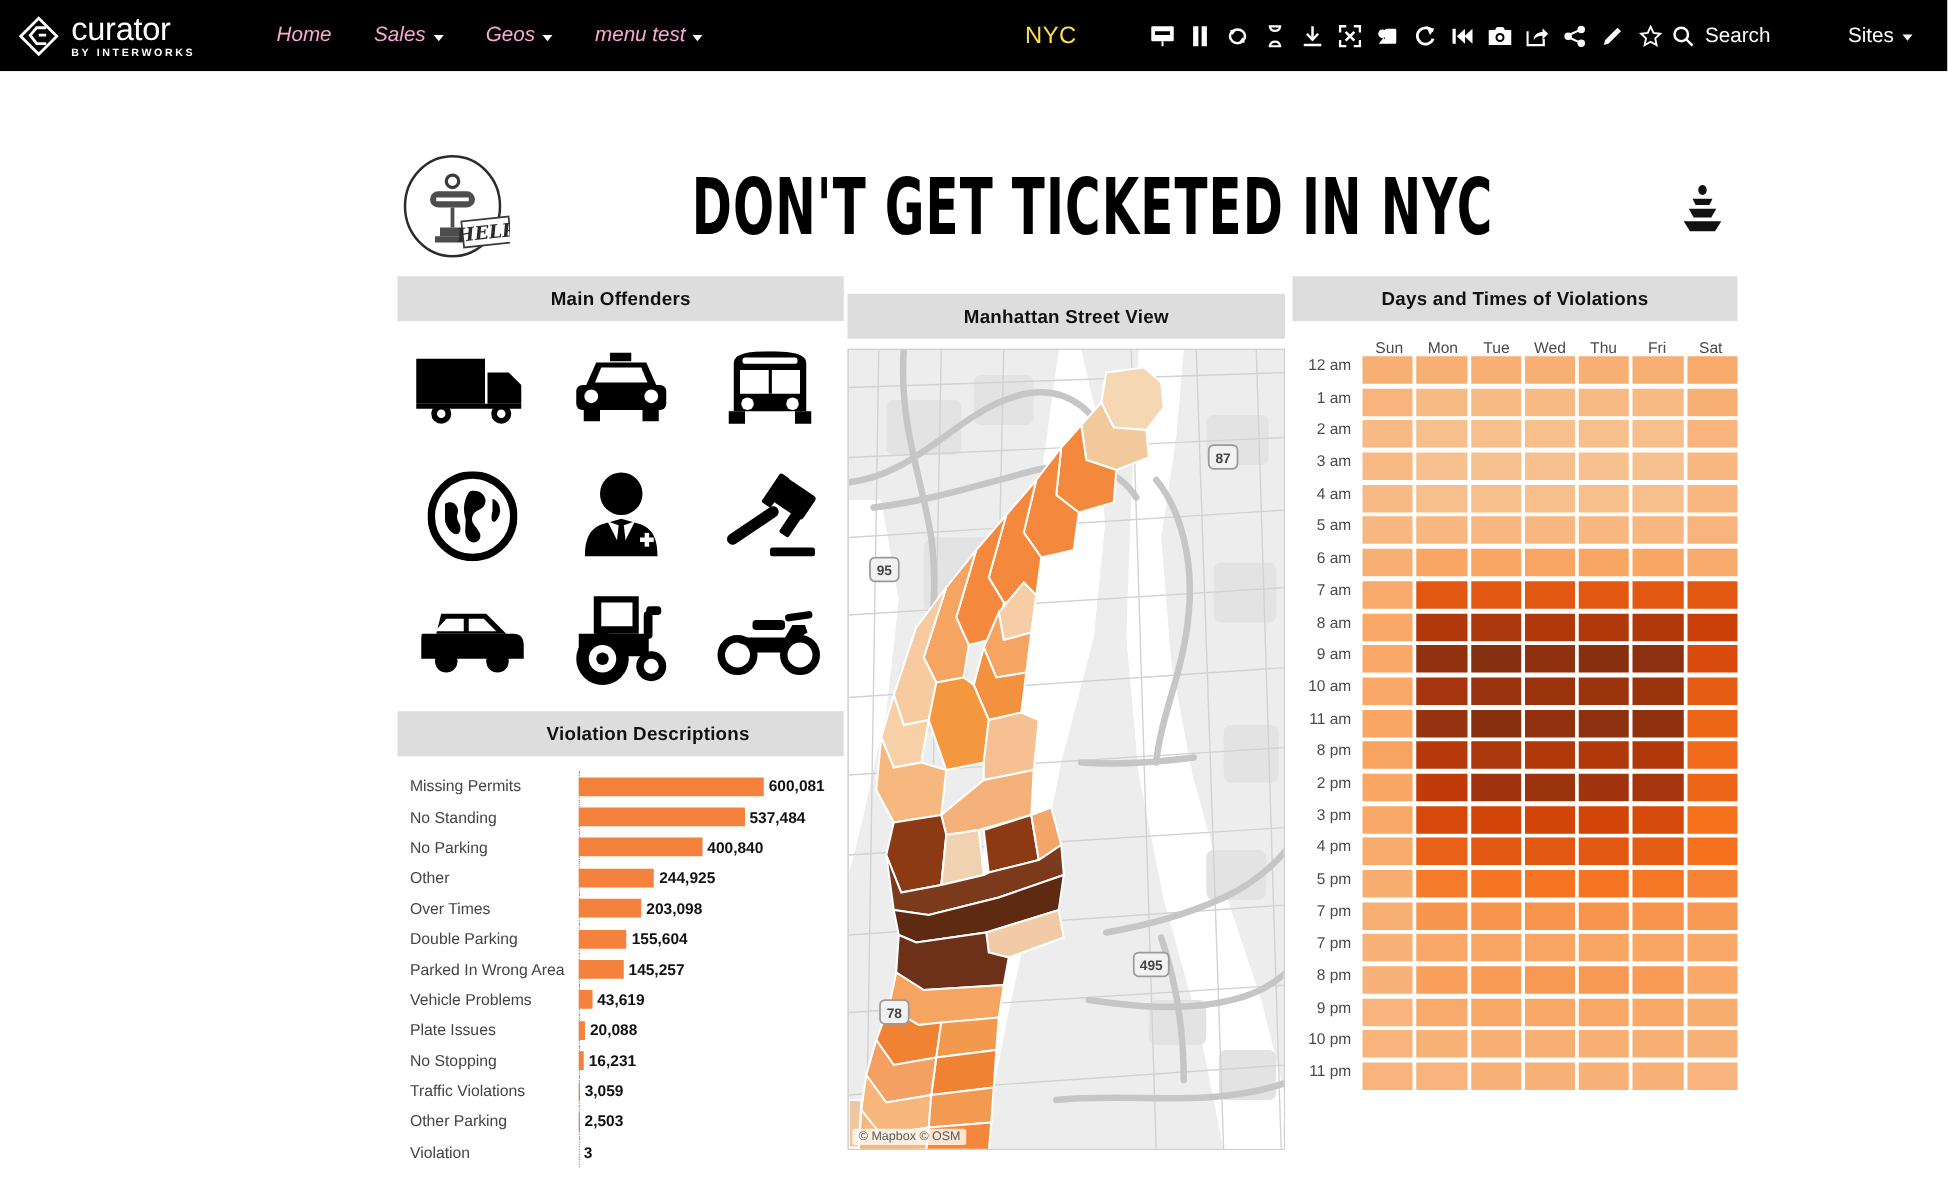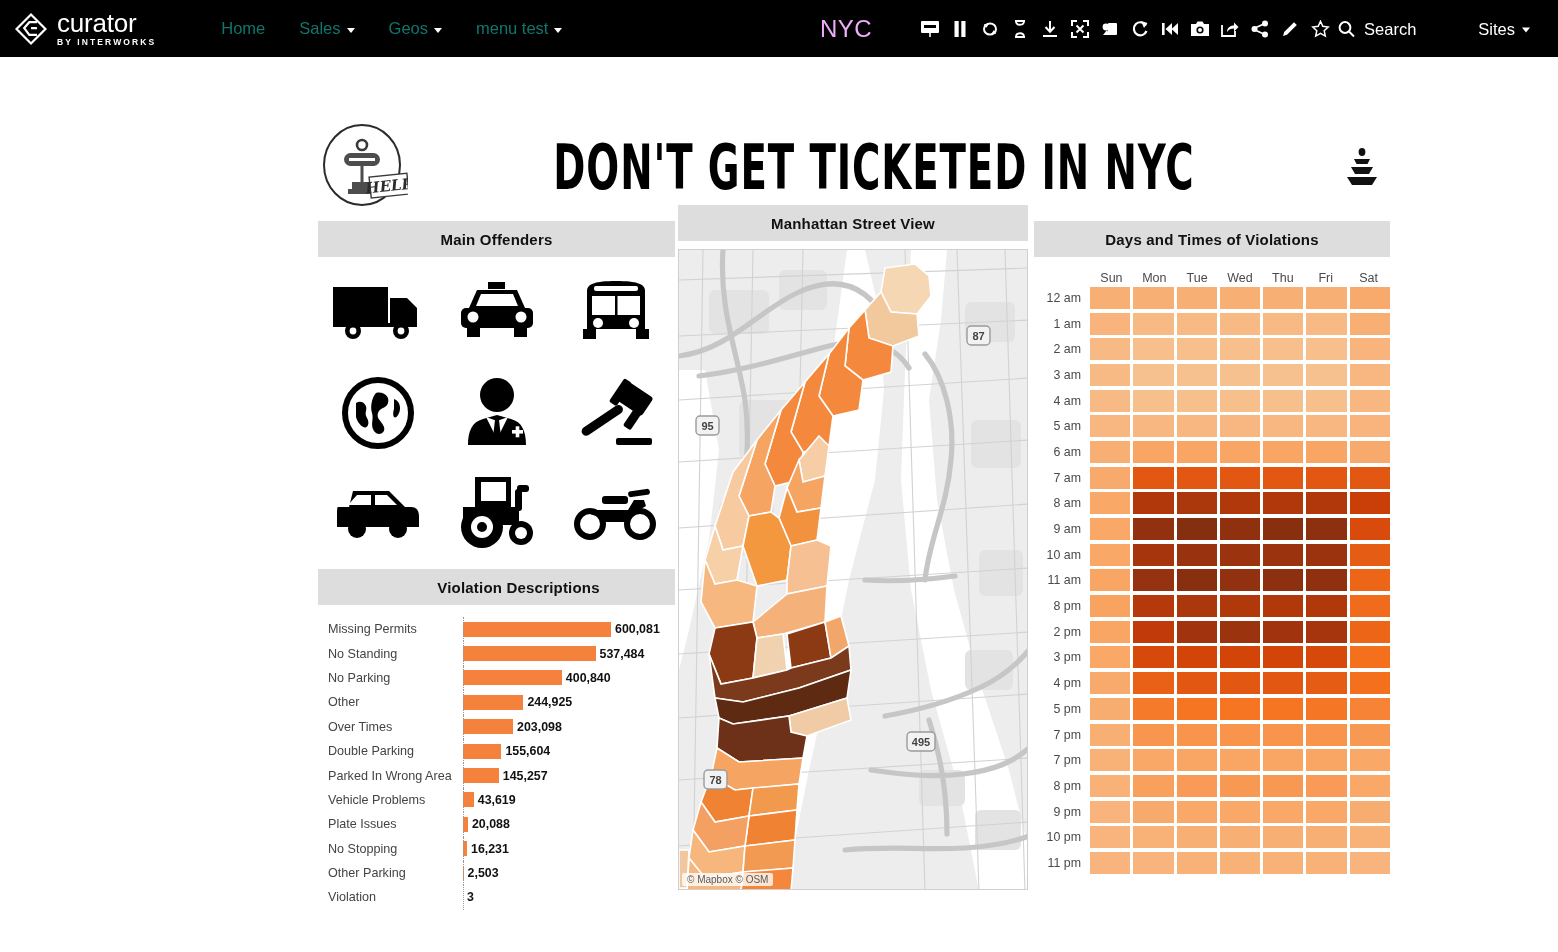--- a/index.html
+++ b/index.html
@@ -23,34 +23,34 @@
   .brand-name {
     color: #ffffff; font-size: 26px; line-height: 26px;
     letter-spacing: -0.2px; font-weight: 400;
   }
   .brand-sub {
     color: #ffffff; font-size: 8.5px; line-height: 11px;
     letter-spacing: 2.1px; font-weight: bold; margin-top: 1px;
   }
   .navlinks { display: flex; align-items: center; margin-left: 48px; }
   .navlink {
-    color: #0f766e; font-size: 16.5px; padding: 0 17px;
+    color: #f9a8d4; font-size: 16.5px; padding: 0 17px;
     cursor: pointer; white-space: nowrap;
-    display: flex; align-items: center; gap: 6px;
+    display: flex; align-items: center; gap: 6px; font-style: italic;
   }
   .caret {
     width: 0; height: 0; display: inline-block;
     border-left: 4.5px solid transparent;
     border-right: 4.5px solid transparent;
     border-top: 5px solid #ffffff;
     margin-top: 3px;
   }
   .nav-title {
     position: absolute; left: 820px; top: 50%; transform: translateY(-50%);
-    color: #f0abfc; font-size: 24px; letter-spacing: 0.4px;
+    color: #fde047; font-size: 19px; letter-spacing: 0.4px;
   }
   .toolbar {
     position: absolute; left: 915px; top: 50%; transform: translateY(-50%);
     display: flex; align-items: center; gap: 0px;
   }
   .tool {
     width: 30px; height: 30px;
     display: flex; align-items: center; justify-content: center;
     cursor: pointer;
   }
@@ -122,21 +122,21 @@
     position: absolute; left: 0; top: 0; bottom: 0; width: 1px;
     border-left: 1px dotted #9a9a9a;
   }
   .bar-fill { height: 15px; background: #f5823c; }
   .bar-val {
     font-size: 12.4px; font-weight: bold; color: #111111;
     margin-left: 4px; white-space: nowrap;
   }
 
   
-  .col-mid { position: absolute; left: 678px; top: 148px; width: 350px; border-radius: 19px; }
+  .col-mid { position: absolute; left: 678px; top: 178px; width: 350px; border-radius: 19px; }
   .mapwrap {
     position: relative; margin-top: 8px;
     width: 350px; height: 641px;
     border: 1px solid #cfcfcf;
     background: #ececec; overflow: hidden;
   }
   .mapwrap svg { position: absolute; left: 0; top: 0; }
   .map-attr {
     position: absolute; left: 3px; bottom: 3px;
     background: rgba(255,255,255,0.78);
@@ -146,21 +146,21 @@
   }
 
   
   .col-right { position: absolute; left: 1034px; top: 164px; width: 356px; }
   .heat { padding-top: 4px; }
   .heat-hdr { display: flex; height: 24px; align-items: flex-end; }
   .heat-corner { width: 56px; flex: 0 0 56px; }
   .heat-day {
     flex: 1; text-align: center; font-size: 12.5px; color: #4a4a4a;
   }
-  .heat-row { display: flex; height: 25.7px; align-items: center; }
+  .heat-row { display: flex; height: 25.7px; }
   .heat-time {
     width: 56px; flex: 0 0 56px; text-align: right; padding-right: 9px;
     font-size: 12.4px; color: #4a4a4a; white-space: nowrap;
   }
   .heat-cells { flex: 1; display: flex; gap: 3px; height: 22px; }
   .heat-cell { flex: 1; }
 </style>
 </head>
 <body>
 
@@ -561,20 +561,28 @@
             <div class="bar-fill" style="width: 4.95437px; background: rgb(245, 130, 60);"></div>
             <div class="bar-val">20,088</div>
           </div>
         </div>
         <div class="bar-row">
           <div class="bar-label">No Stopping</div>
           <div class="bar-track">
             <div class="bar-axis"></div>
             <div class="bar-fill" style="width: 4.00311px; background: rgb(245, 130, 60);"></div>
             <div class="bar-val">16,231</div>
+          </div>
+        </div>
+        <div class="bar-row">
+          <div class="bar-label">Traffic Violations</div>
+          <div class="bar-track">
+            <div class="bar-axis"></div>
+            <div class="bar-fill" style="width: 0.754451px; background: rgb(245, 130, 60);"></div>
+            <div class="bar-val">3,059</div>
           </div>
         </div>
         <div class="bar-row">
           <div class="bar-label">Other Parking</div>
           <div class="bar-track">
             <div class="bar-axis"></div>
             <div class="bar-fill" style="width: 0.617323px; background: rgb(245, 130, 60);"></div>
             <div class="bar-val">2,503</div>
           </div>
         </div>

